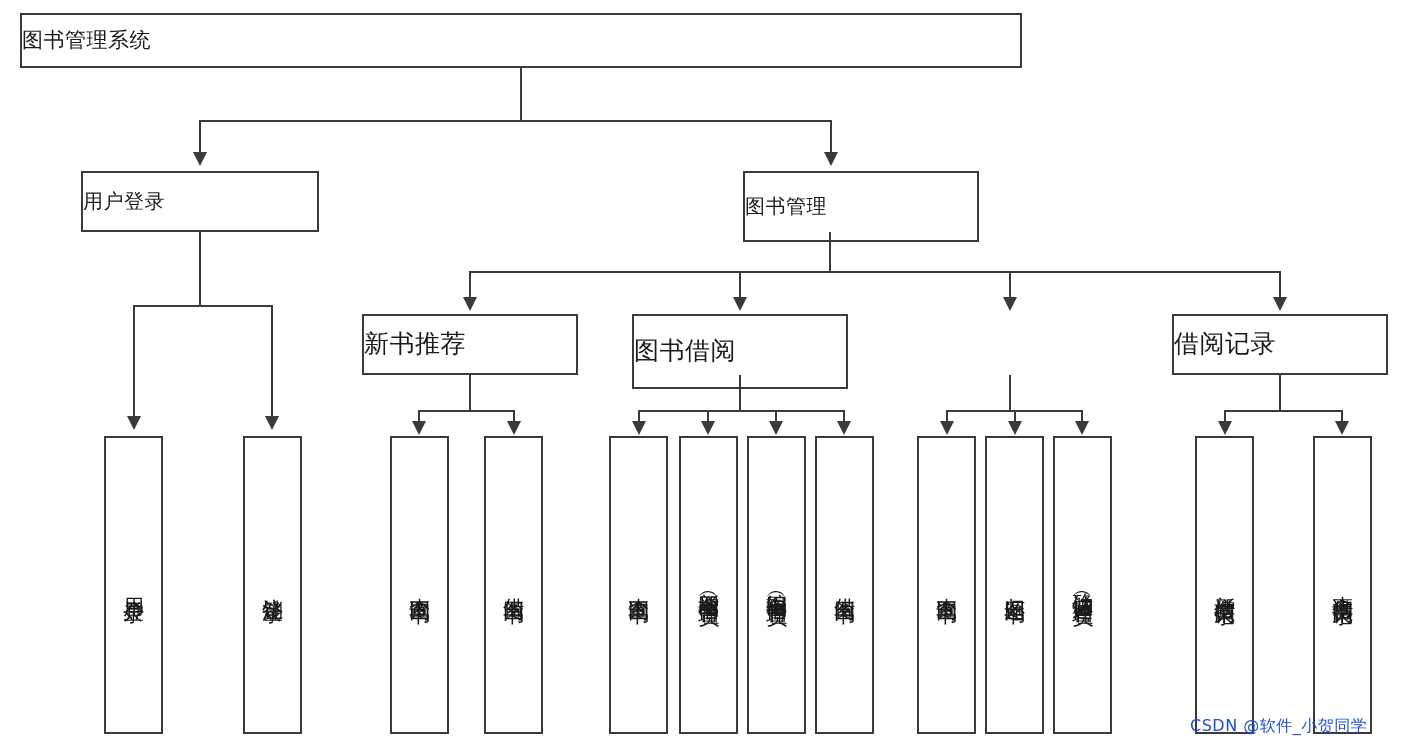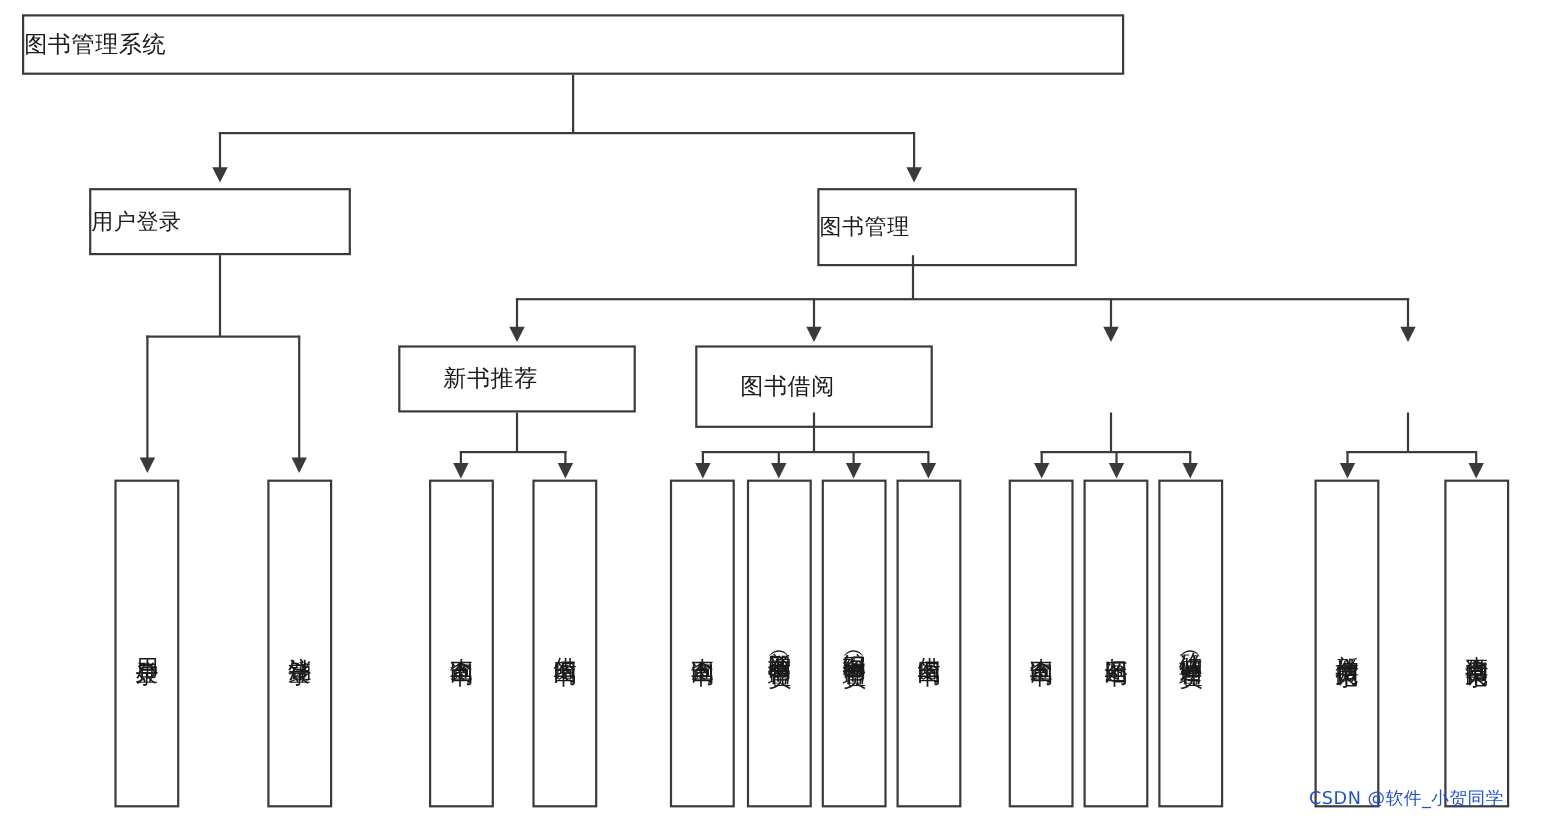--- a/index.html
+++ b/index.html
@@ -29,21 +29,21 @@
   .node .label{
     display:block;
     text-align:center;
     line-height:1.15;
     letter-spacing:0.5px;
   }
   
   .node.root{ font-size:21px; }
   
   .node.h1{ font-size:20px; }
-  .node.h2{ font-size:21px;padding-left:39px; }
+  .node.h2{ font-size:25px; }
   
   .node.leaf{
     align-items:center;
     justify-content:center;
   }
   .node.leaf .label{
     writing-mode:vertical-rl;
     text-orientation:upright;
     font-size:21px;
     line-height:1.06;
@@ -128,20 +128,23 @@
   <div class="arrow" style="left:1003px;top:297px;"></div>
 
   <div class="ln v" style="left:1279px;top:271px;height:28px;"></div>
   <div class="arrow" style="left:1273px;top:297px;"></div>
 
   <div class="node h2" style="left:362px;top:314px;width:216px;height:61px;">
     <span class="label">新书推荐</span>
   </div>
   <div class="node h2" style="left:632px;top:314px;width:216px;height:75px;">
     <span class="label">图书借阅</span>
+  </div>
+  <div class="node h2" style="left:1172px;top:314px;width:216px;height:61px;">
+    <span class="label">借阅记录</span>
   </div>
 
   <div class="ln v" style="left:469px;top:375px;height:36px;"></div>
   <div class="ln h" style="left:418px;top:410px;width:97px;"></div>
   <div class="ln v" style="left:418px;top:410px;height:13px;"></div>
   <div class="arrow" style="left:412px;top:421px;"></div>
   <div class="ln v" style="left:513px;top:410px;height:13px;"></div>
   <div class="arrow" style="left:507px;top:421px;"></div>
 
   <div class="node leaf" style="left:390px;top:436px;width:59px;height:298px;">

